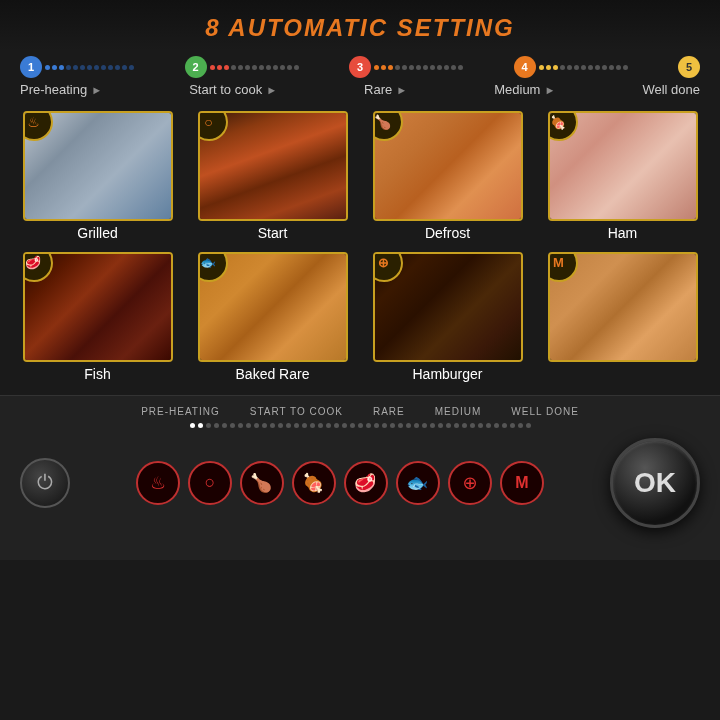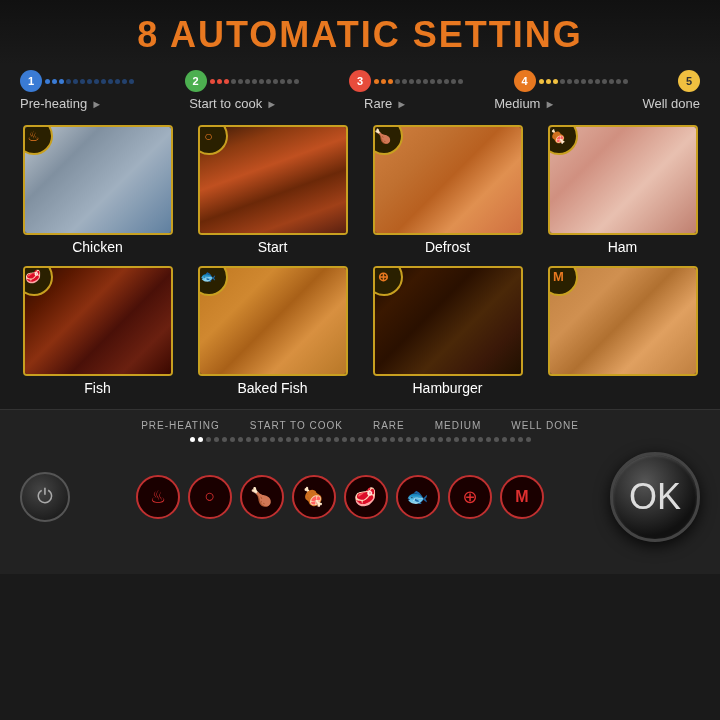--- a/index.html
+++ b/index.html
@@ -12,25 +12,26 @@
       color: #fff;
     }
 
     
     .header {
       text-align: center;
       padding: 14px 0 8px;
       background: linear-gradient(180deg, #111 0%, #1a1a1a 100%);
     }
     .header h1 {
-      font-size: 36px;
+      font-size: 24px;
       font-weight: 900;
       color: #e87820;
       letter-spacing: 2px;
       text-transform: uppercase;
+      font-style: italic;
     }
 
     
     .progress-section {
       padding: 6px 20px 2px;
       background: #1a1a1a;
     }
     .progress-dots {
       display: flex;
       align-items: center;
@@ -230,22 +231,22 @@
 
     .ok-btn {
       width: 90px;
       height: 90px;
       border-radius: 50%;
       background: radial-gradient(circle at 38% 32%, #555, #111 70%);
       border: 3px solid #444;
       display: flex;
       align-items: center;
       justify-content: center;
-      font-size: 36px;
-      font-weight: normal;
+      font-size: 28px;
+      font-weight: bold;
       color: #ddd;
       cursor: pointer;
       box-shadow: 0 4px 15px rgba(0,0,0,0.8), inset 0 1px 3px rgba(255,255,255,0.15);
     }
   </style>
 </head>
 <body>
 
 <div class="header">
   <h1>8 AUTOMATIC SETTING</h1>
@@ -333,21 +334,21 @@
   </div>
 </div>
 
 <div class="food-grid">
 
   <div class="food-item">
     <div class="food-img-wrap">
       <div class="food-icon-badge" style="color:#e87820; font-size:14px;">♨</div>
       <div class="food-img img-defrost"></div>
     </div>
-    <span class="food-label">Chicken</span>
+    <span class="food-label">Grilled</span>
   </div>
 
   <div class="food-item">
     <div class="food-img-wrap">
       <div class="food-icon-badge" style="color:#e87820; font-size:14px;">○</div>
       <div class="food-img img-bacon"></div>
     </div>
     <span class="food-label">Start</span>
   </div>
 
@@ -373,21 +374,21 @@
       <div class="food-img img-steak"></div>
     </div>
     <span class="food-label">Fish</span>
   </div>
 
   <div class="food-item">
     <div class="food-img-wrap">
       <div class="food-icon-badge" style="color:#e87820; font-size:13px;">🐟</div>
       <div class="food-img img-bakedfish"></div>
     </div>
-    <span class="food-label">Baked Fish</span>
+    <span class="food-label">Baked Rare</span>
   </div>
 
   <div class="food-item">
     <div class="food-img-wrap">
       <div class="food-icon-badge" style="color:#e87820; font-size:13px; font-weight:bold;">⊕</div>
       <div class="food-img img-hamburger"></div>
     </div>
     <span class="food-label">Hamburger</span>
   </div>
 

